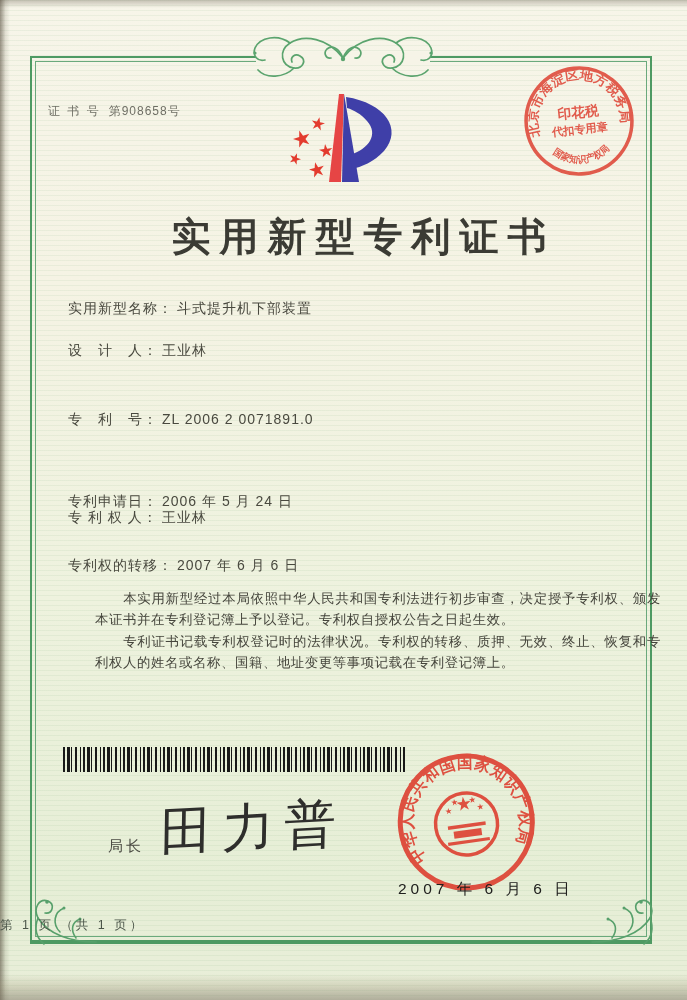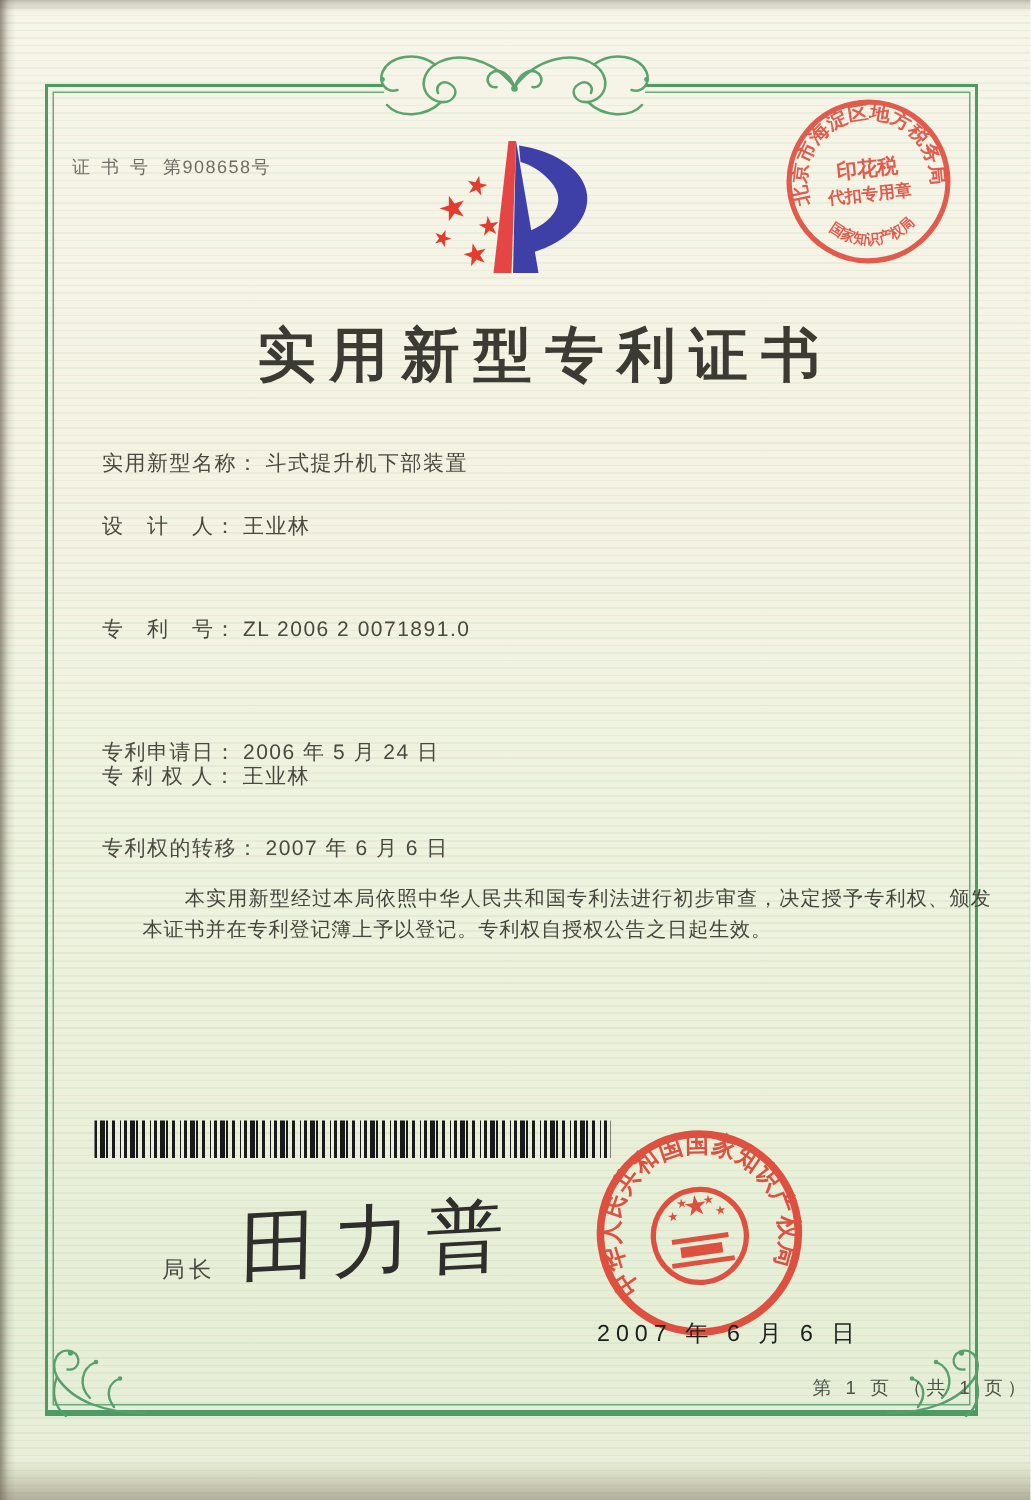--- a/index.html
+++ b/index.html
@@ -58,21 +58,21 @@
   .sig-name{position:absolute;left:160px;top:793px;font-size:52px;color:#2e2e2c;
     transform:rotate(-3deg) skewX(-4deg);letter-spacing:10px;font-weight:500;}
 
   .seal-main{position:absolute;left:386px;top:740px;width:160px;height:160px;
     transform:rotate(-8deg);opacity:0.88;}
   .seal-date{position:absolute;left:398px;top:879px;font-size:15.5px;color:#20201e;
     letter-spacing:4px;z-index:5;}
   .seal-tax{position:absolute;left:520px;top:62px;width:118px;height:118px;
     transform:rotate(-6deg);opacity:0.82;}
 
-  .footer{position:absolute;left:0;top:917px;width:100%;text-align:right;
+  .footer{position:absolute;left:0;top:917px;width:100%;text-align:left;
     font-size:12.5px;color:#4b5549;letter-spacing:3px;}
 
   svg text{font-family:"Liberation Sans","DejaVu Sans",sans-serif;}
 </style>
 </head>
 <body>
 
 <div class="texture"></div>
 <div class="edge-left"></div>
 <div class="edge-top"></div>
@@ -163,20 +163,21 @@
 </div>
 <div class="field f4">
   <span class="flabel">专 利 权 人：</span><span class="fvalue">王业林</span>
 </div>
 <div class="field f5">
   <span class="flabel">专利权的转移：</span><span class="fvalue">2007 年 6 月 6 日</span>
 </div>
 
 <div class="body-text">
   <p>本实用新型经过本局依照中华人民共和国专利法进行初步审查，决定授予专利权、颁发本证书并在专利登记簿上予以登记。专利权自授权公告之日起生效。</p>
+  <p>专利证书记载专利权登记时的法律状况。专利权的转移、质押、无效、终止、恢复和专利权人的姓名或名称、国籍、地址变更等事项记载在专利登记簿上。</p>
 </div>
 
 <div class="barcode"></div>
 
 <div class="sig-label">局长</div>
 <div class="sig-name">田力普</div>
 
 <svg class="seal-main" viewBox="0 0 160 160">
   <defs>
     <path id="mainArc" d="M 35.8,113 A 54,54 0 1 1 124.2,113" fill="none"></path>

